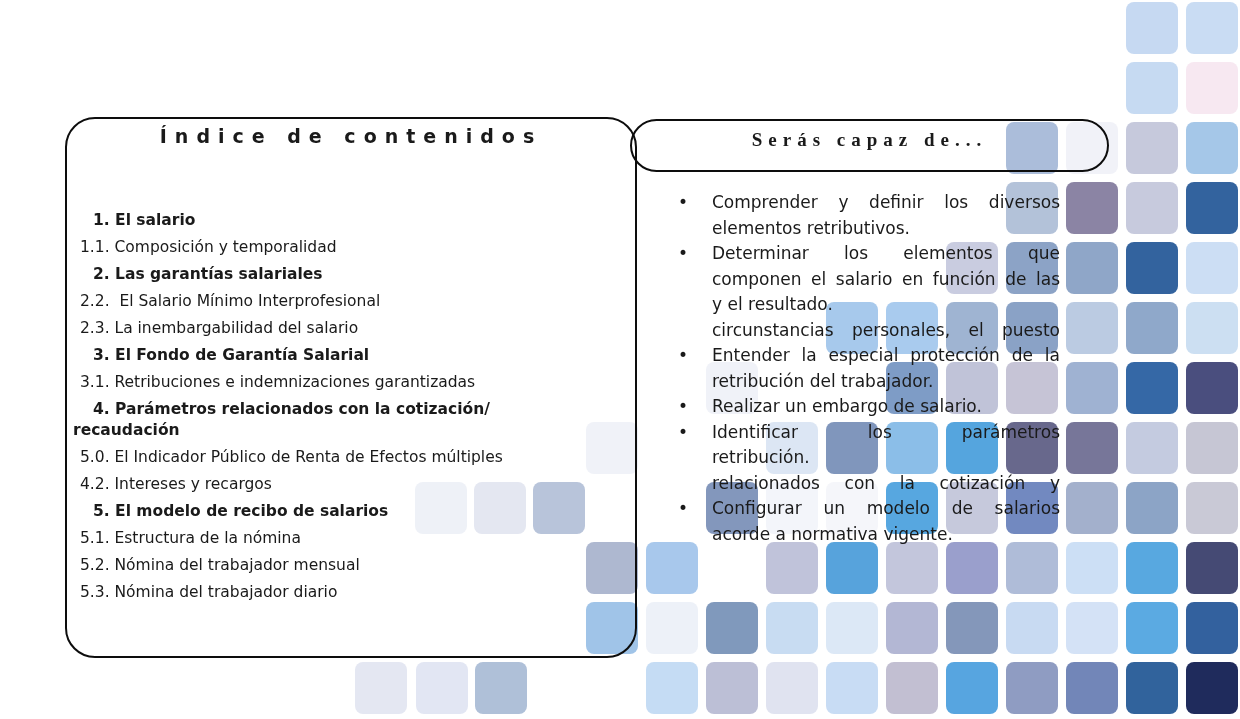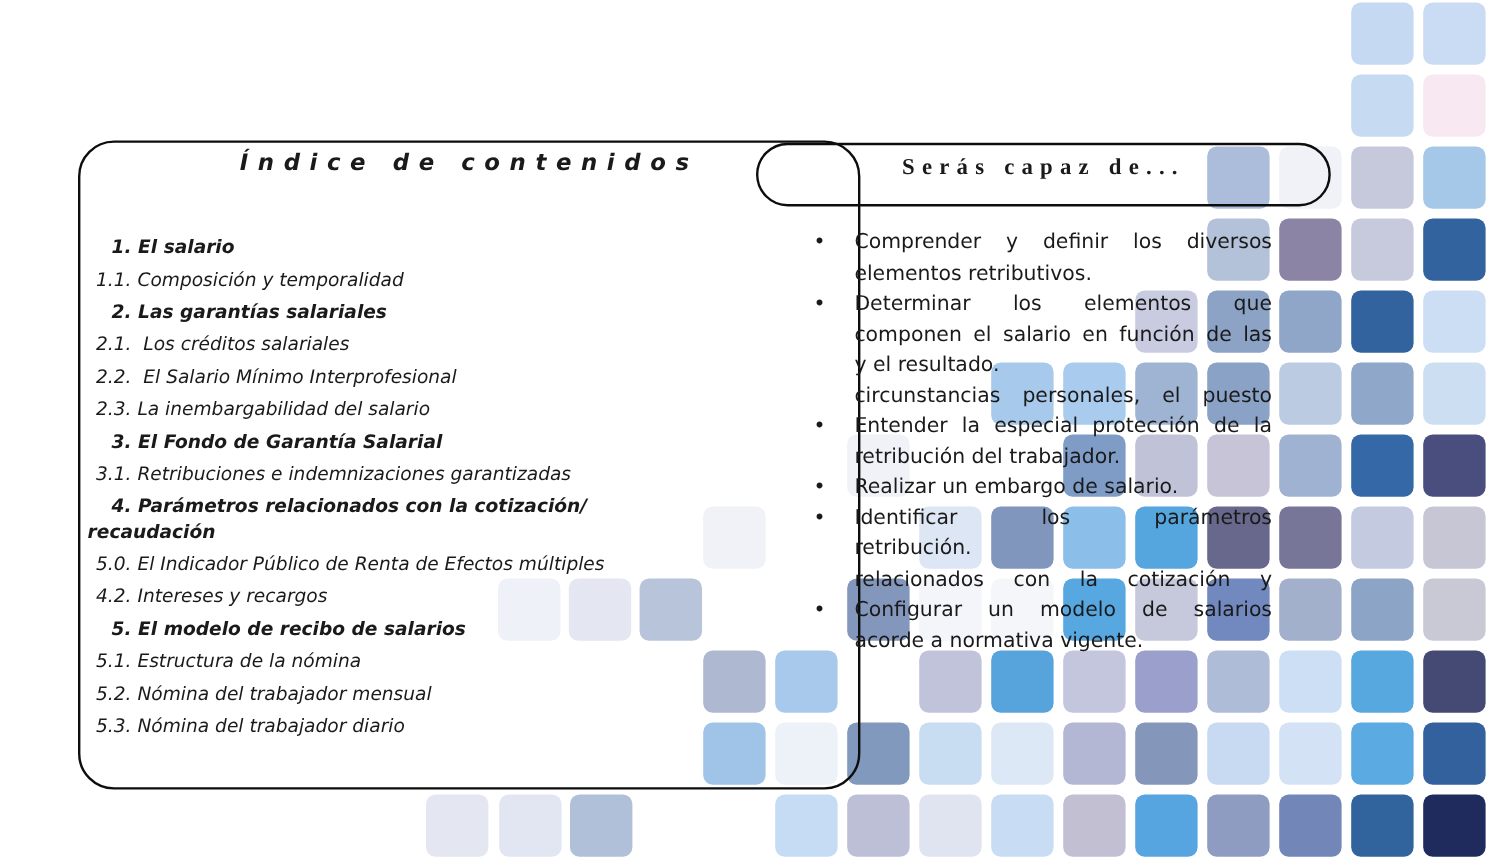--- a/index.html
+++ b/index.html
@@ -6,29 +6,29 @@
   body {
     width:1240px; height:719px; position:relative; overflow:hidden;
     background:#ffffff; color:#1a1a1a;
     font-family:"DejaVu Sans", sans-serif;
   }
   
   .mosaic { position:absolute; inset:0; z-index:1; }
   .tile { position:absolute; width:52px; height:52px; border-radius:8px; }
   
   .index-panel {
-    position:absolute; left:65px; top:117px; width:652px; height:541px;
+    position:absolute; left:65px; top:117px; width:572px; height:541px;
     box-sizing:border-box; border:2.5px solid #0d0d0d; border-radius:30px;
-    z-index:2; background:transparent;font-style:italic;
+    z-index:2; background:transparent;
   }
   .index-title {
     text-align:center; font-weight:bold; font-size:19px; line-height:24px;
     letter-spacing:8px; margin:5px 0 0 0; white-space:nowrap;
   }
-  .index-list { margin-top:48px; padding:0 8px 0 6px; font-size:15.5px; }
+  .index-list { margin-top:62px; padding:0 8px 0 6px; font-size:15.5px; }
   .item { line-height:21px; margin:0 0 6px 0; white-space:pre-wrap; }
   .item.heading { font-weight:bold; margin-top:5px; padding-left:20px; }
   .item.heading-cont { font-weight:bold; margin-top:-6px; padding-left:0; }
   .item.sub { padding-left:7px; }
   
   .skills-pill {
     position:absolute; left:630px; top:119px; width:479px; height:53px;
     box-sizing:border-box; border:2.5px solid #0d0d0d; border-radius:27px;
     z-index:2; background:transparent;
   }
@@ -137,21 +137,20 @@
     <div class="tile" style="left: 1126px; top: 662px; width: 52px; height: 52px; border-radius: 8px; background: rgb(49, 99, 156);"></div>
     <div class="tile" style="left: 1186px; top: 662px; width: 52px; height: 52px; border-radius: 8px; background: rgb(31, 43, 92);"></div>
   </div>
 
 <div class="index-panel">
   <div class="index-title">Índice de contenidos</div>
   <div class="index-list">
       <div class="item heading">1. El salario</div>
       <div class="item sub">1.1. Composición y temporalidad</div>
       <div class="item heading">2. Las garantías salariales</div>
-      <div class="item sub">2.1.  Los créditos salariales</div>
       <div class="item sub">2.2.  El Salario Mínimo Interprofesional</div>
       <div class="item sub">2.3. La inembargabilidad del salario</div>
       <div class="item heading">3. El Fondo de Garantía Salarial</div>
       <div class="item sub">3.1. Retribuciones e indemnizaciones garantizadas</div>
       <div class="item heading">4. Parámetros relacionados con la cotización/</div>
       <div class="item heading-cont">recaudación</div>
       <div class="item sub">5.0. El Indicador Público de Renta de Efectos múltiples</div>
       <div class="item sub">4.2. Intereses y recargos</div>
       <div class="item heading">5. El modelo de recibo de salarios</div>
       <div class="item sub">5.1. Estructura de la nómina</div>

